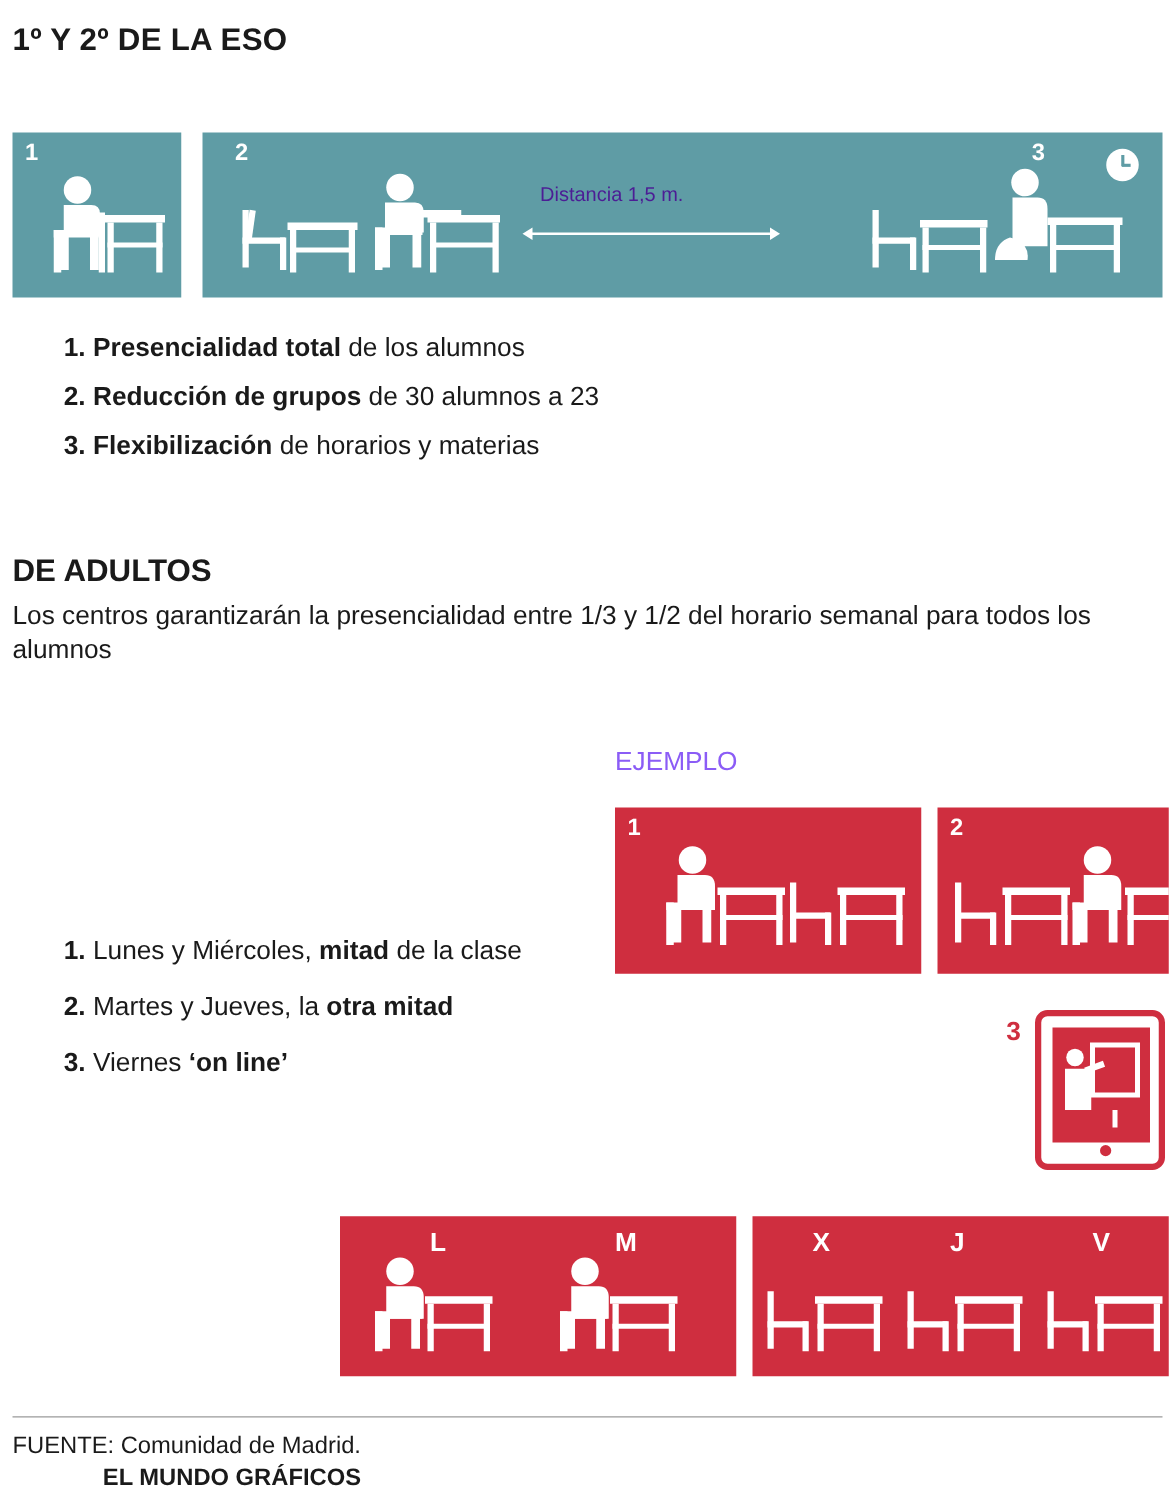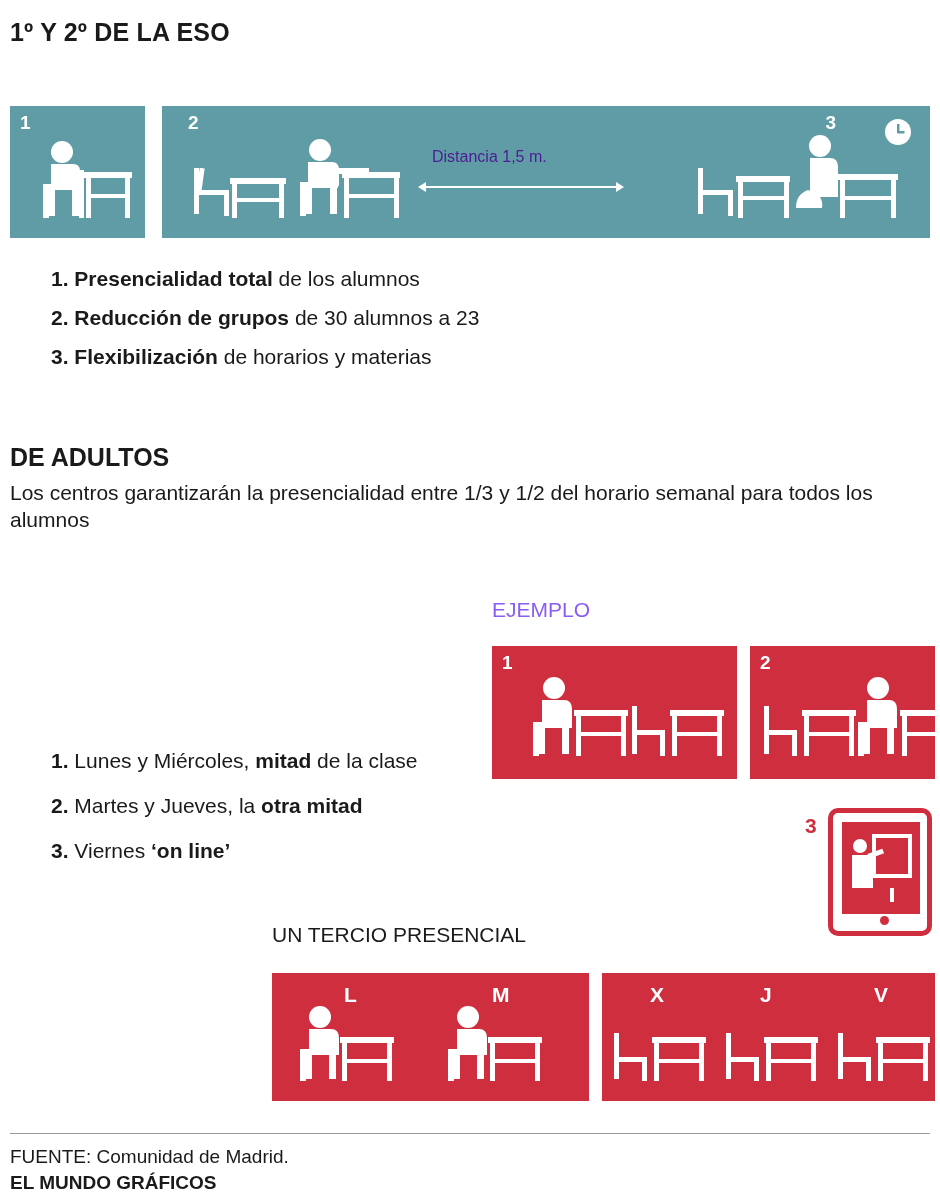--- a/index.html
+++ b/index.html
@@ -195,20 +195,21 @@
     width: 920px;
     height: 1px;
     background: #9a9a9a;
   }
   .source {
     position: absolute;
     left: 10px;
     top: 1126px;
     font-size: 19px;
     line-height: 1.35;
+    text-align: right;
   }
   .source .brand { font-weight: bold; display: block; }
 
   svg { display: block; }
 </style>
 </head>
 <body>
 
 <div class="page">
 
@@ -393,21 +394,20 @@
       <b>1.</b><span> Lunes y Miércoles,  </span><b>mitad</b><span> de la clase</span>
     </li>
     <li>
       <b>2.</b><span> Martes y Jueves, la </span><b>otra mitad</b><span></span>
     </li>
     <li>
       <b>3.</b><span> Viernes </span><b>‘on line’</b><span></span>
     </li>
   </ul>
 
-  <div class="tercio-label">UN TERCIO PRESENCIAL</div>
 
   <div class="red panel-w1">
     <span class="day-label" style="left:72px;">L</span>
     <span class="day-label" style="left:220px;">M</span>
     <svg width="317" height="128" viewBox="0 0 317 128">
       <g fill="#ffffff">
         <circle cx="48" cy="44" r="11"></circle>
         <path d="M37 56 h22 q8 0 8 9 v17 h-30 z"></path>
         <rect x="33" y="80" width="7" height="26"></rect>
         <rect x="57" y="80" width="7" height="26"></rect>

